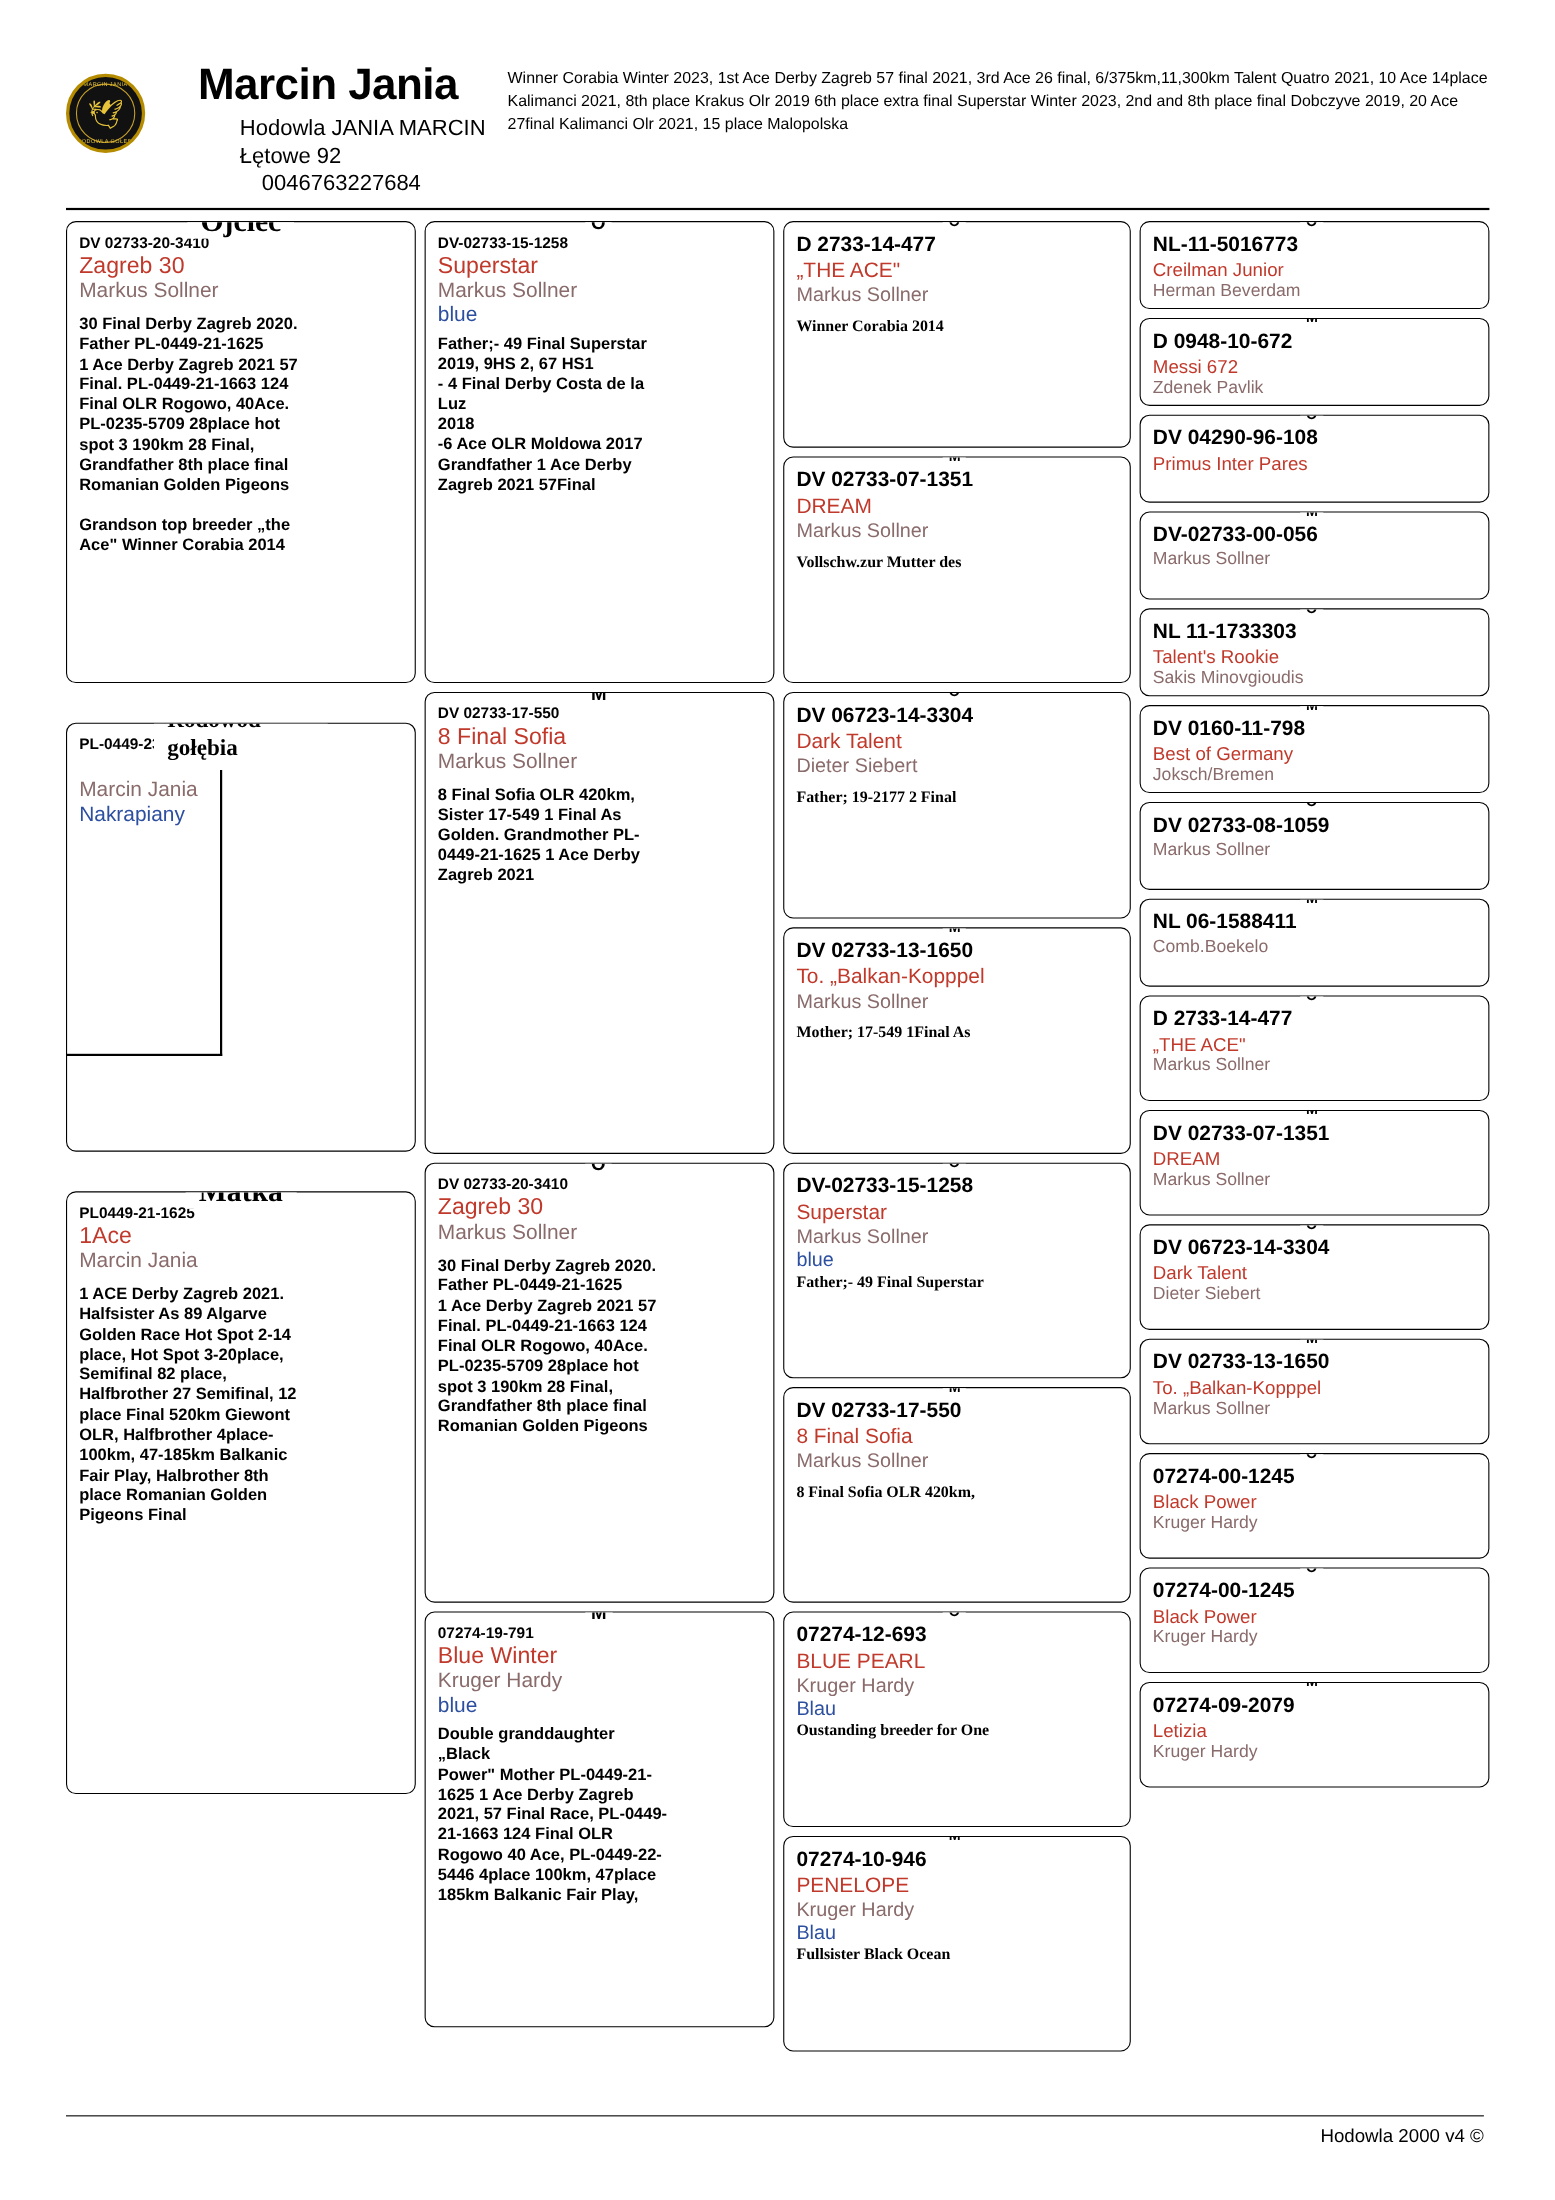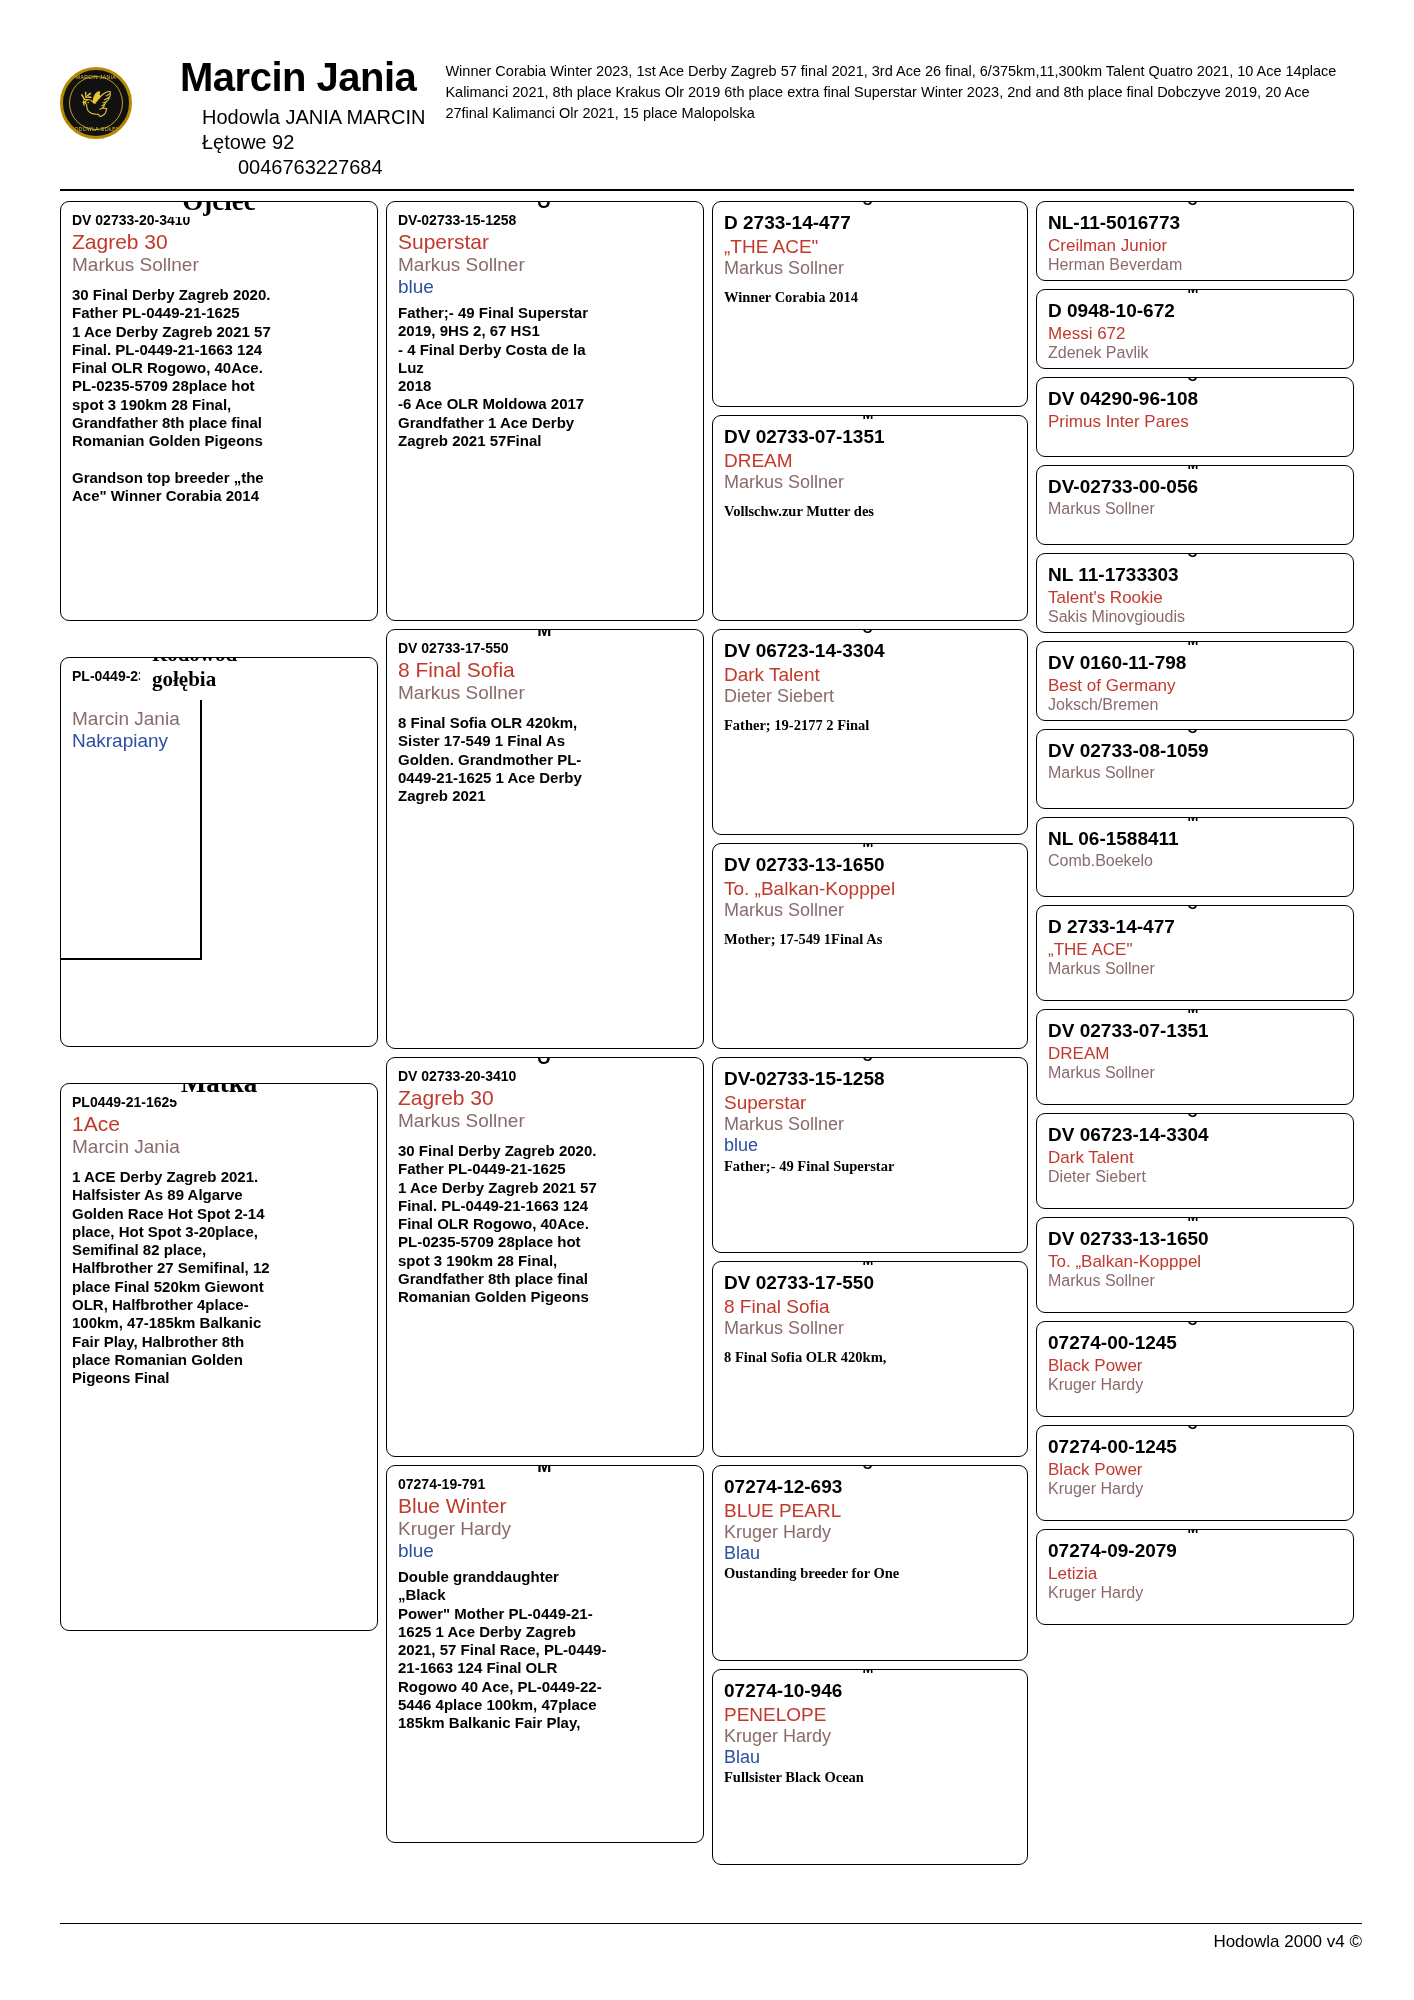--- a/index.html
+++ b/index.html
@@ -28,21 +28,21 @@
   .logo .toptext {
     position:absolute; top:4px; left:0; right:0; text-align:center;
     font-size:5px; color:#e8c43a; letter-spacing:.4px;
   }
   .logo .bottomtext {
     position:absolute; bottom:4px; left:0; right:0; text-align:center;
     font-size:5px; color:#e8c43a; letter-spacing:.4px;
   }
   .breeder { flex:0 0 auto; padding-left:10px; }
   .breeder h1 { font-size:40px; margin:0 0 6px 0; letter-spacing:-.5px; }
-  .breeder .line { font-size:20px; margin:2px 0 2px 22px; }
+  .breeder .line { font-size:20px; margin:2px 0 2px 38px; }
   .breeder .line.small { margin-left:58px; }
   .wins { flex:1; font-size:14.5px; line-height:1.45; padding-top:6px; padding-left:20px;}
 
   
   .ped { display:flex; gap:8px; margin-top:10px; }
   .col { display:flex; flex-direction:column; gap:8px; }
   .col1 { width:320px; }
   .col2 { width:320px; }
   .col3 { width:318px; }
   .col4 { width:320px; }
@@ -87,21 +87,21 @@
   .c2-box2 { height:420px; }
   .c2-box3 { height:400px; }
   .c2-box4 { height:378px; }
 
   .c3-box { height:206px; }
   .c3-box-s { height:196px; }
   .c4-box { height:80px; }
   .c4-box-s { height:96px; }
 
   .footer {
-    position:absolute; left:60px; right:52px; bottom:48px;
+    position:absolute; left:60px; right:65px; bottom:48px;
     border-top:1.6px solid #000; padding-top:8px;
     text-align:right; font-size:17px;
   }
   
   .conn { position:absolute; background:#000; }
 </style>
 </head>
 <body>
 
 <div class="page">

